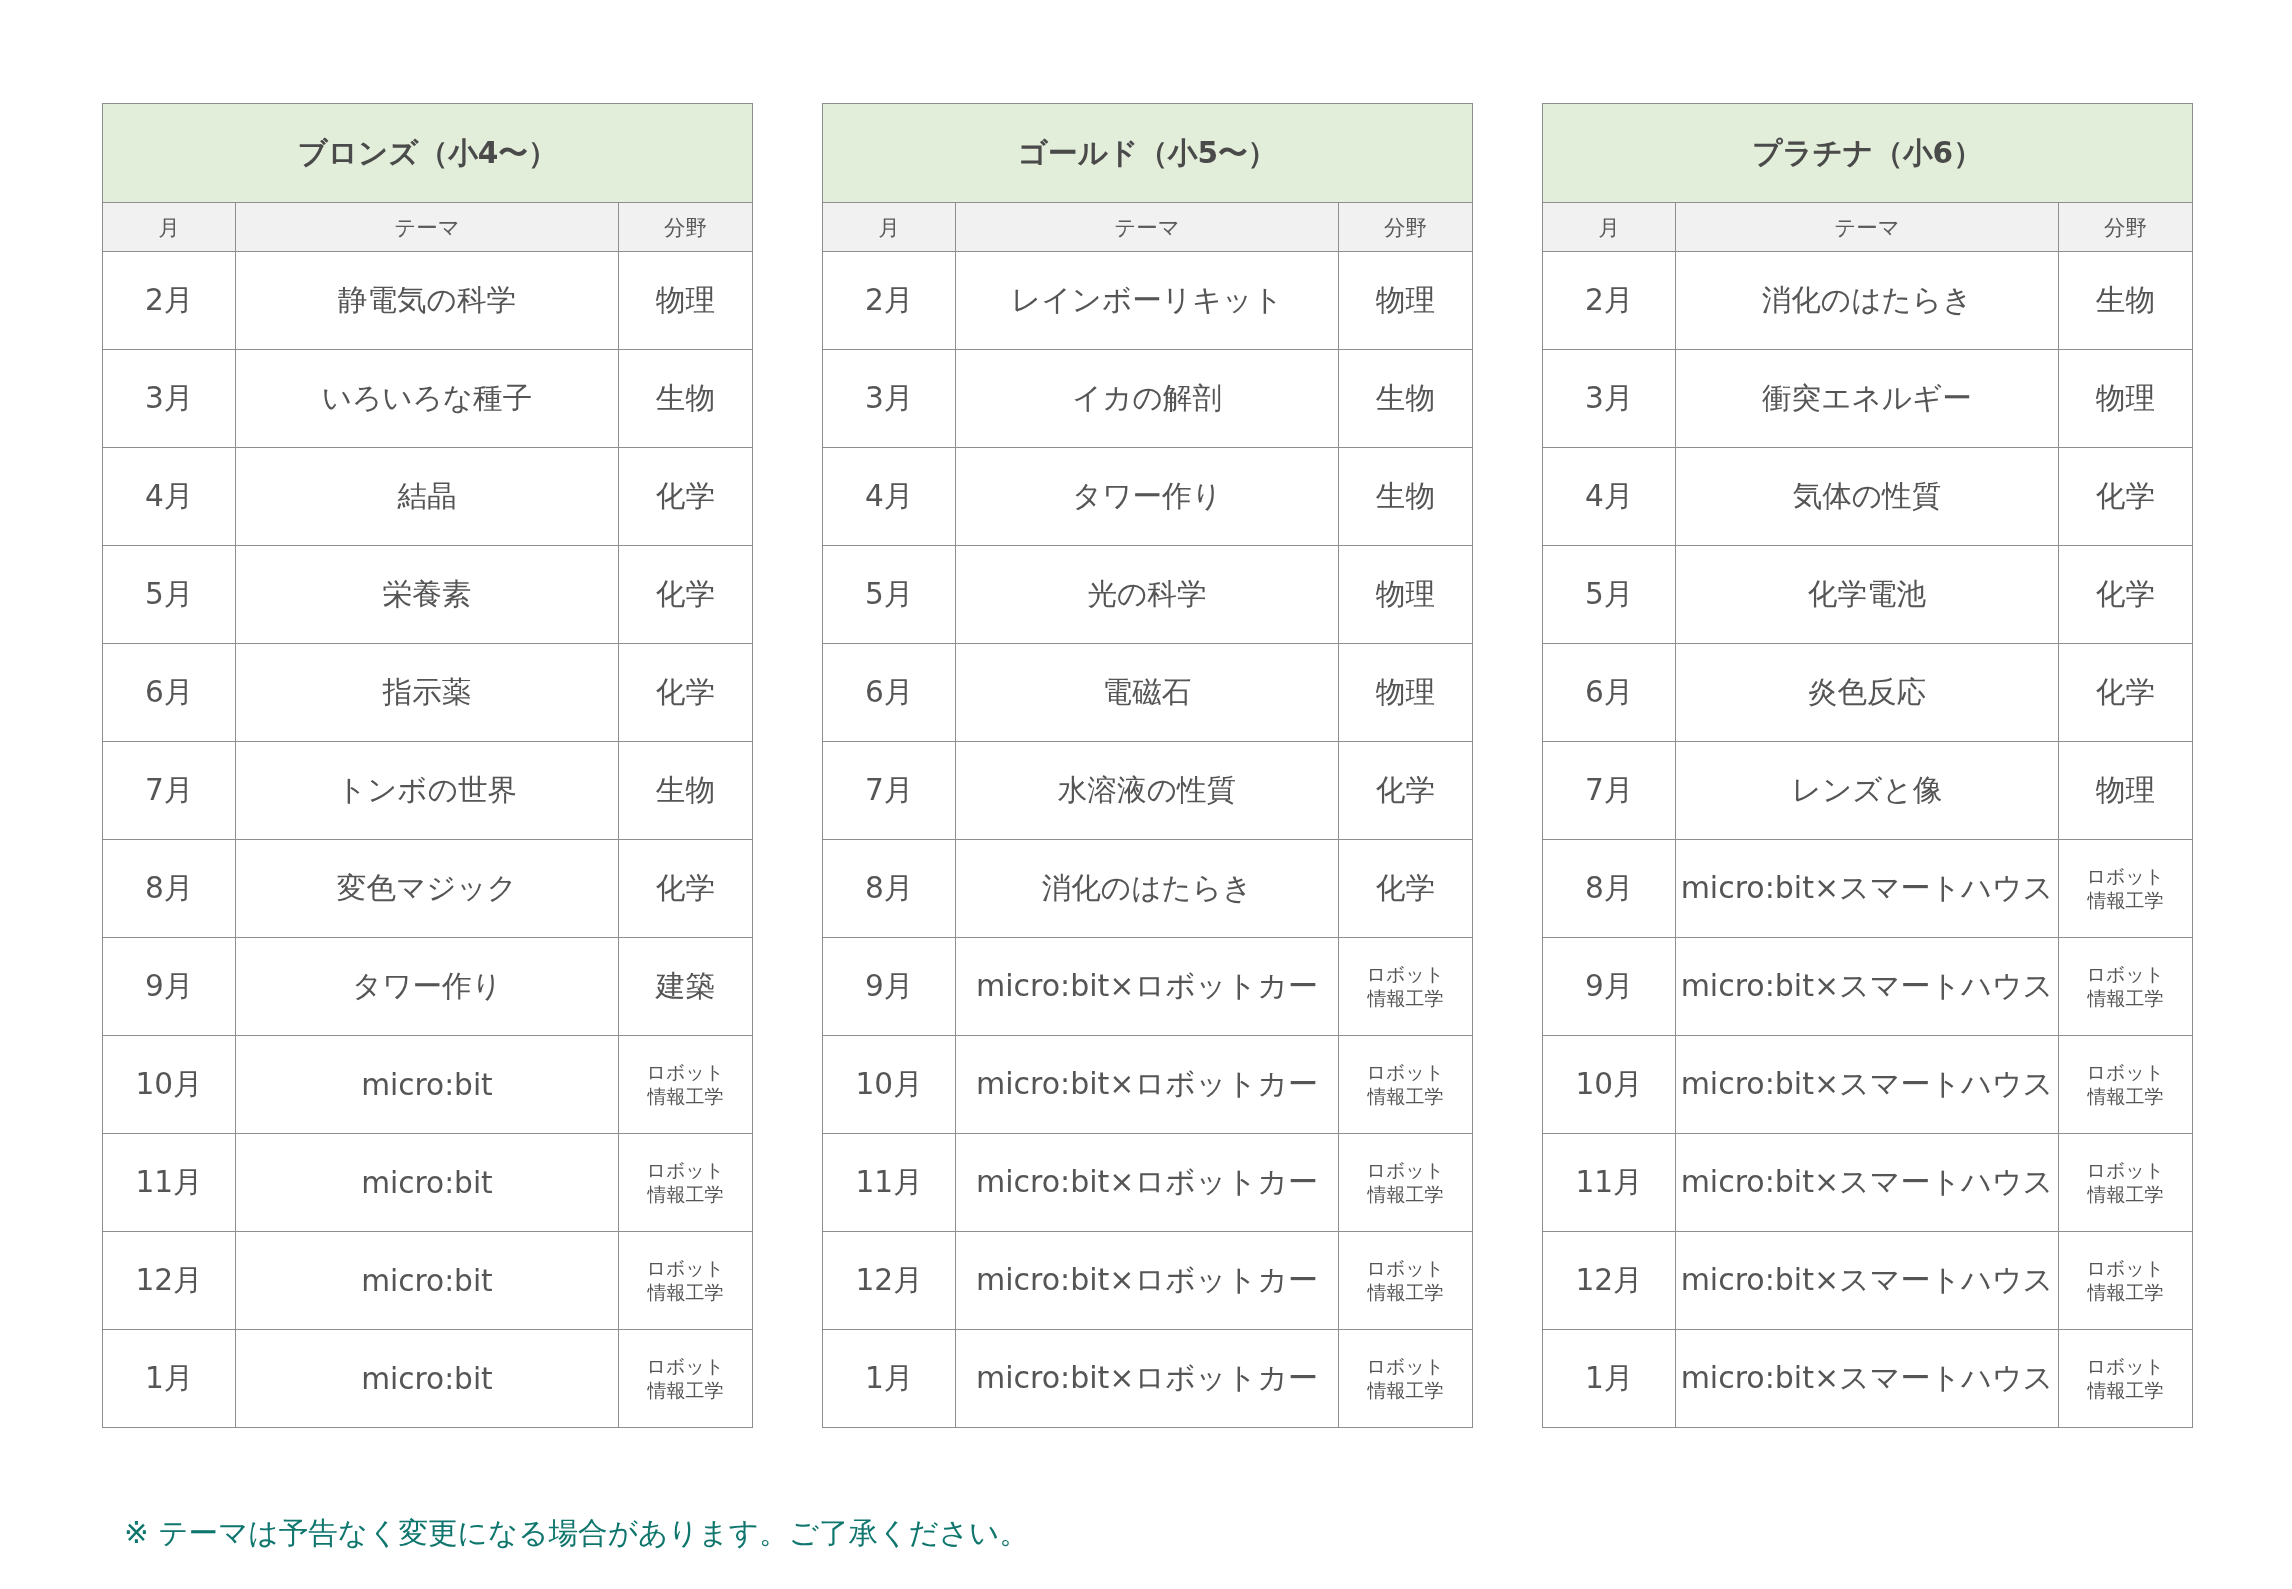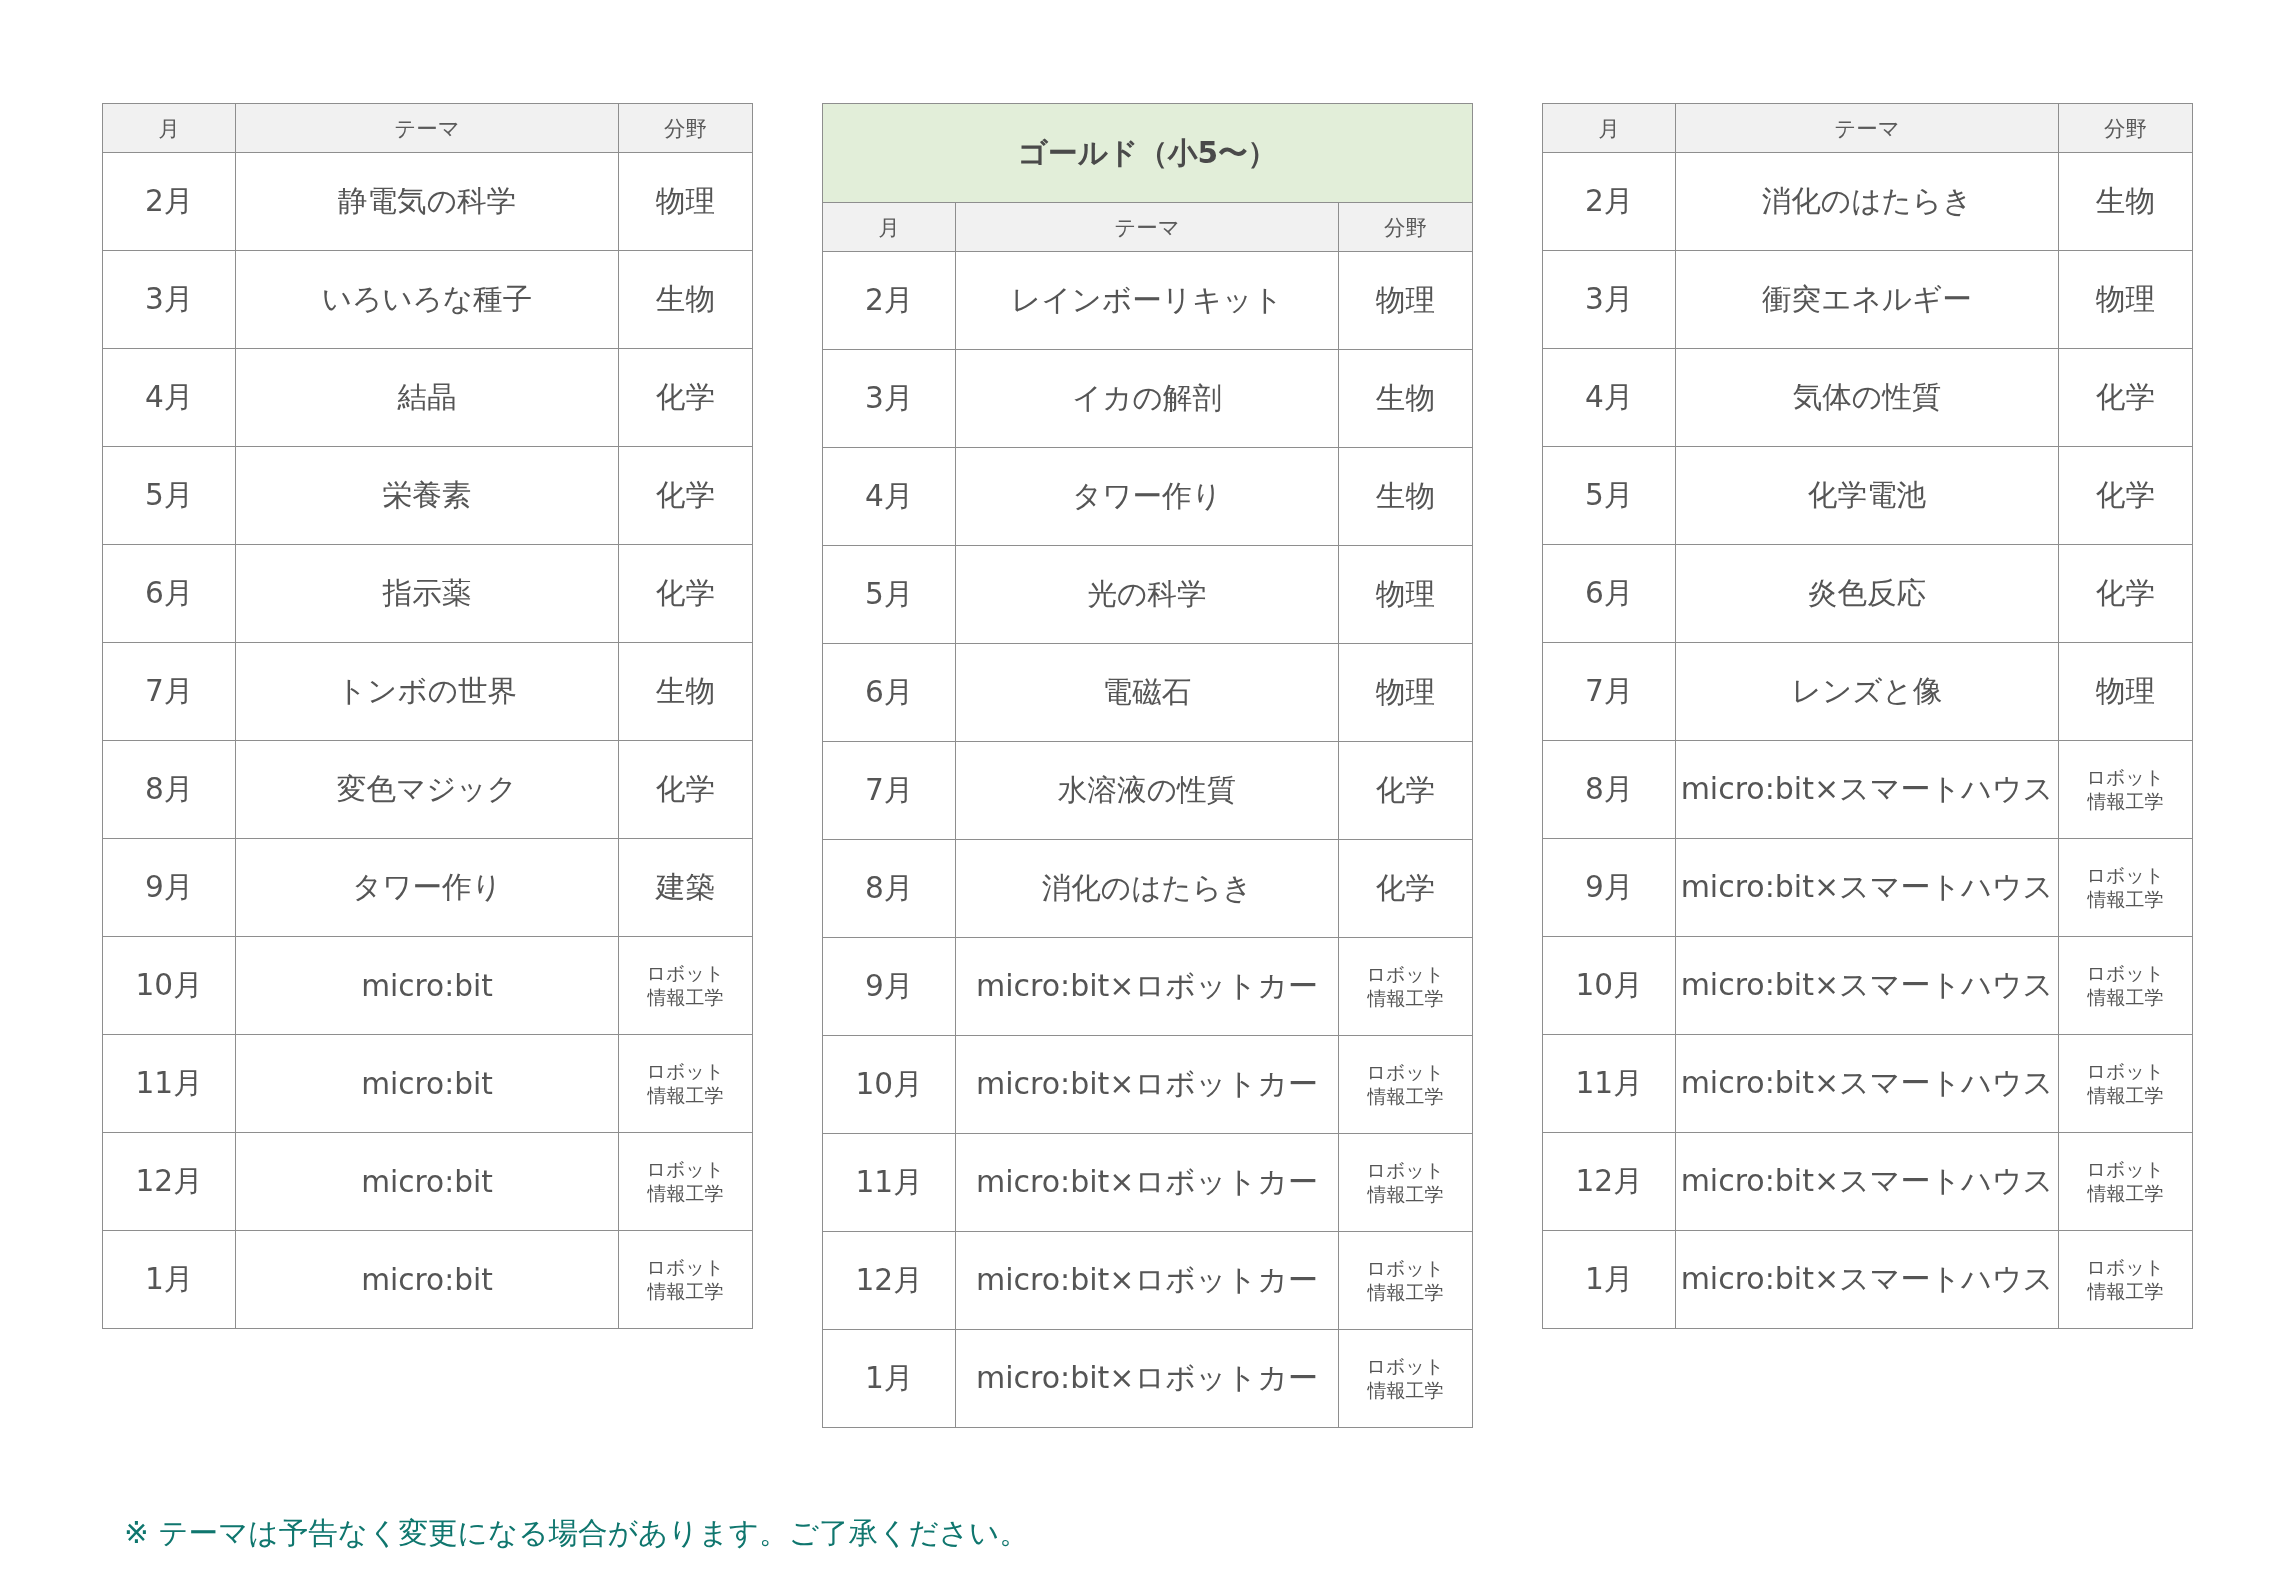--- a/index.html
+++ b/index.html
@@ -34,20 +34,23 @@
 
 <div id="tables-root">
     <table class="tbl" style="left: 102px;">
       <colgroup>
         <col class="col-m">
         <col class="col-t">
         <col class="col-f">
       </colgroup>
       <tbody>
         <tr>
+          <th class="title" colspan="3">ブロンズ（小4〜）</th>
+        </tr>
+        <tr>
     <th class="sub">月</th>
     <th class="sub">テーマ</th>
     <th class="sub">分野</th>
   </tr>
         <tr>
       <td>2月</td>
       <td class="">静電気の科学</td>
       <td>物理</td>
     </tr>
         <tr>
@@ -212,20 +215,23 @@
       </tbody>
     </table>
     <table class="tbl" style="left: 1542px;">
       <colgroup>
         <col class="col-m">
         <col class="col-t">
         <col class="col-f">
       </colgroup>
       <tbody>
         <tr>
+          <th class="title" colspan="3">プラチナ（小6）</th>
+        </tr>
+        <tr>
     <th class="sub">月</th>
     <th class="sub">テーマ</th>
     <th class="sub">分野</th>
   </tr>
         <tr>
       <td>2月</td>
       <td class="">消化のはたらき</td>
       <td>生物</td>
     </tr>
         <tr>

